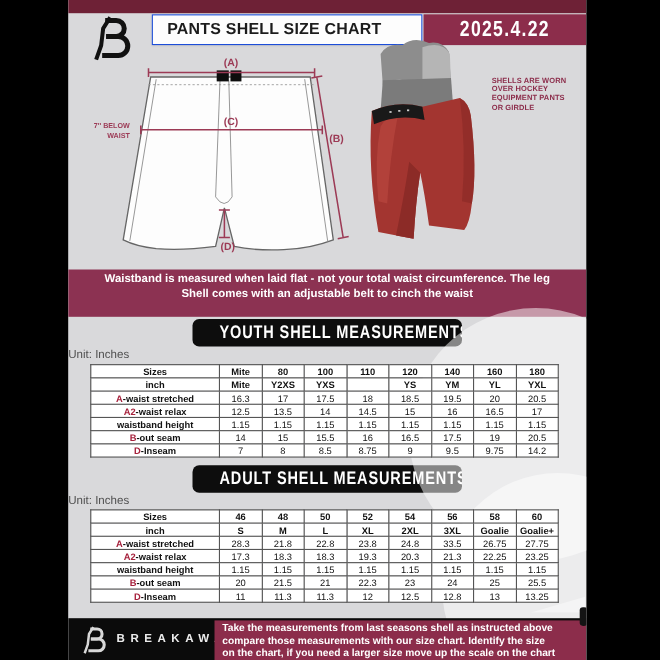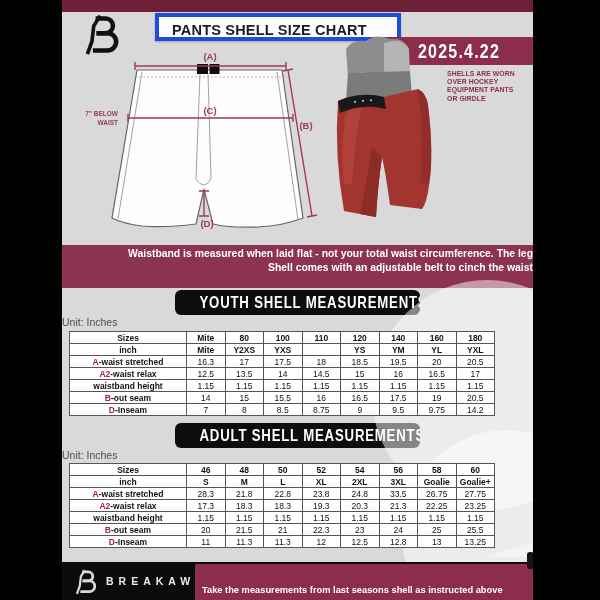--- a/index.html
+++ b/index.html
@@ -4,47 +4,47 @@
 <style>
   html,body{margin:0;padding:0;background:#000;}
   *{box-sizing:border-box;font-family:"Liberation Sans",sans-serif;}
   .page{position:relative;width:600px;height:600px;background:#000;overflow:hidden;}
   .doc{position:absolute;left:62px;top:0;width:471px;height:600px;background:#d9d9db;overflow:hidden;}
 
   .top-strip{position:absolute;left:0;top:0;width:471px;height:12px;background:#6e2136;}
 
   .brand-logo{position:absolute;left:20px;top:14px;width:40px;height:42px;}
   .title-box{position:absolute;left:76px;top:13px;width:246px;height:28px;background:#fdfdfd;
-    border:4px solid #1d4ed8;box-shadow:0 1px 2px rgba(0,0,0,.25);
+    border:1px solid #1d4ed8;box-shadow:0 1px 2px rgba(0,0,0,.25);
     font-size:14.5px;font-weight:700;color:#1c1c1c;line-height:26px;padding-left:13px;
-    letter-spacing:.2px;white-space:nowrap;margin-left:17px;}
+    letter-spacing:.2px;white-space:nowrap;}
   .date-box{position:absolute;left:323px;top:13px;width:148px;height:28px;background:#8c2d4b;
-    color:#fff;text-align:center;overflow:hidden;margin-top:24px;}
+    color:#fff;text-align:center;overflow:hidden;}
   .date-box span{display:block;font-size:20px;font-weight:700;letter-spacing:1.5px;
     transform:scaleX(.8);line-height:28px;white-space:nowrap;}
 
   .diagram-svg{position:absolute;left:8px;top:50px;width:250px;height:185px;}
   .photo-svg{position:absolute;left:270px;top:35px;width:115px;height:192px;}
   .photo-note{position:absolute;left:385px;top:70px;width:84px;color:#8c2d4b;
     font-size:6.8px;font-weight:700;line-height:8.2px;letter-spacing:.1px;}
 
   .info-banner{position:absolute;left:0;top:245px;width:471px;height:43px;background:#8c3252;
-    color:#fff;text-align:right;font-weight:700;font-size:10.4px;line-height:13.6px;padding-top:2px;}
+    color:#fff;text-align:center;font-weight:700;font-size:10.4px;line-height:13.6px;padding-top:2px;}
   .info-banner div{white-space:nowrap;}
 
   .sec-head{position:absolute;left:113px;width:245px;height:25px;background:#0d0d0d;border-radius:6px;
     color:#fff;text-align:center;overflow:hidden;}
   .sec-head span{display:block;font-size:16.5px;font-weight:700;letter-spacing:1px;
     transform:scaleX(.8);line-height:25px;white-space:nowrap;}
   #youth-head{top:290px;} #adult-head{top:423px;}
 
   .unit{position:absolute;left:0;width:550px;color:#4f4f4f;font-size:10.5px;}
   #youth-unit{top:316px;} #adult-unit{top:449px;}
 
-  table.meas{position:absolute;left:7px;width:425px;border-collapse:collapse;table-layout:fixed;
+  table.meas{position:absolute;left:20px;width:425px;border-collapse:collapse;table-layout:fixed;
     border:1.5px solid #333;z-index:2;padding-left:30px;}
   #youth-table{top:331px;} #adult-table{top:463px;}
   table.meas th,table.meas td{border:1px solid #555;height:12px;padding:0 1px;background:#fff;
     font-size:8.5px;text-align:center;vertical-align:middle;color:#111;overflow:hidden;white-space:nowrap;}
   table.meas th{font-weight:700;width:117px;}
   table.meas td{font-weight:400;width:38.5px;}
   table.meas tr.hdr td{font-weight:700;}
   .pfx{color:#a6213c;}
 
   .wm{position:absolute;border-radius:50%;background:rgba(255,255,255,.5);z-index:1;}
@@ -52,21 +52,21 @@
   #wm2{left:340px;top:430px;width:210px;height:210px;}
   .curl{position:absolute;left:420px;top:541px;width:50px;height:16px;background:#f4f4f5;
     clip-path:polygon(0 100%,100% 10%,100% 100%);z-index:3;}
 
   .footer{position:absolute;left:0;top:562px;width:471px;height:38px;background:#0b0b0b;z-index:4;}
   .footer-logo{position:absolute;left:12px;top:7px;width:24px;height:26px;}
   .footer-brand{position:absolute;left:44px;top:0;height:38px;line-height:38px;color:#ececec;
     font-size:10.5px;font-weight:700;letter-spacing:5px;white-space:nowrap;}
   .footer-note{position:absolute;left:133px;top:2px;width:338px;height:36px;background:#8c2d4b;
     color:#fff;font-size:9.3px;font-weight:700;line-height:11px;padding:2px 0 0 7px;}
-  .footer-note div{white-space:nowrap;margin-top:19px;}
+  .footer-note div{white-space:nowrap;}
   .page-marker{position:absolute;left:465px;top:552px;width:7px;height:17px;background:#141414;
     border-radius:3px;z-index:5;}
 </style>
 </head>
 <body>
 
 <div class="page">
   <div class="doc">
     <div class="top-strip"></div>
 
@@ -310,17 +310,19 @@
 
     <div class="footer">
       <svg class="footer-logo" viewBox="0 0 40 46">
         <path d="M13 5 H24 a8 8 0 0 1 0 16 H14" fill="none" stroke="#d8d8d8" stroke-width="5"></path>
         <path d="M14 21 H26 a9.5 9.5 0 0 1 0 19 H10" fill="none" stroke="#d8d8d8" stroke-width="5"></path>
         <path d="M18 2 L11 13 L9 30 L4 44" fill="none" stroke="#d8d8d8" stroke-width="4"></path>
       </svg>
       <div class="footer-brand">BREAKAWAY</div>
       <div class="footer-note">
         <div>Take the measurements from last seasons shell as instructed above</div>
+        <div>compare those measurements  with our size chart. Identify the size</div>
+        <div>on the chart, if you need a larger size move up the scale on the chart</div>
       </div>
     </div>
     <div class="page-marker"></div>
   </div>
 </div>
 
 </body></html>

